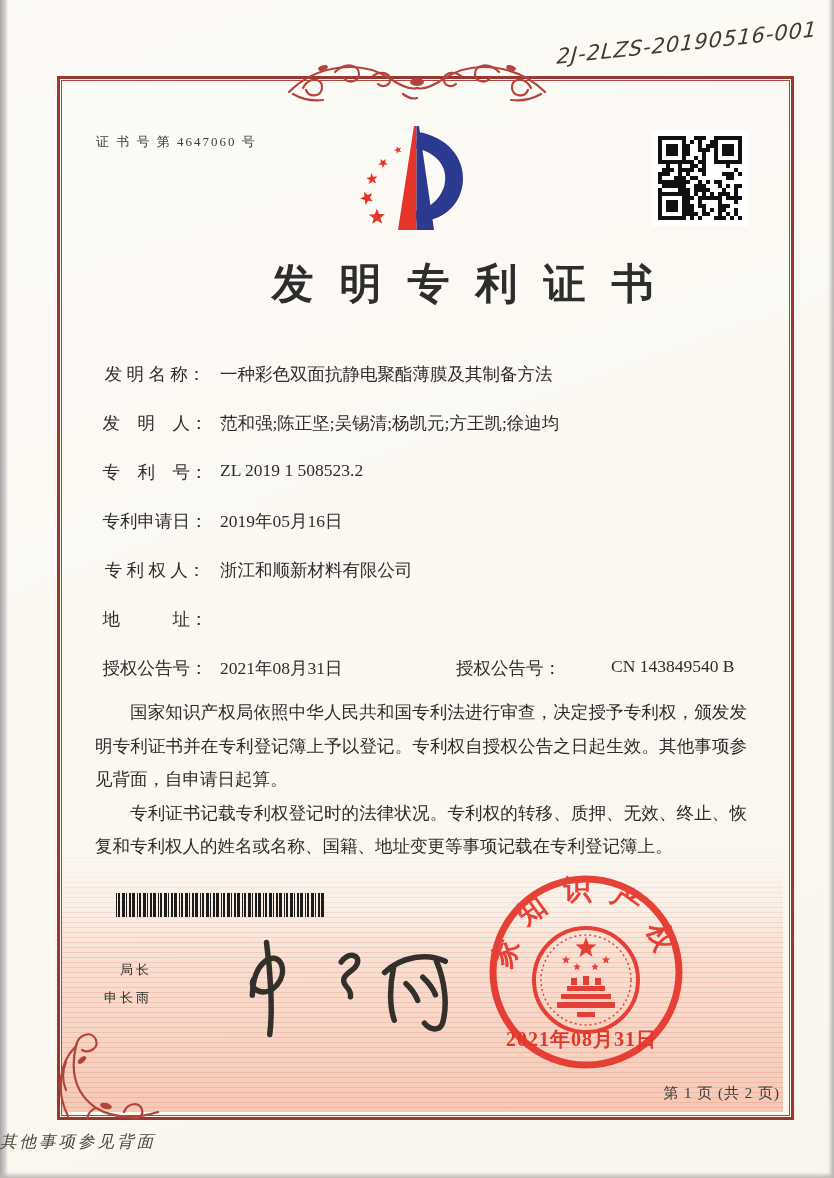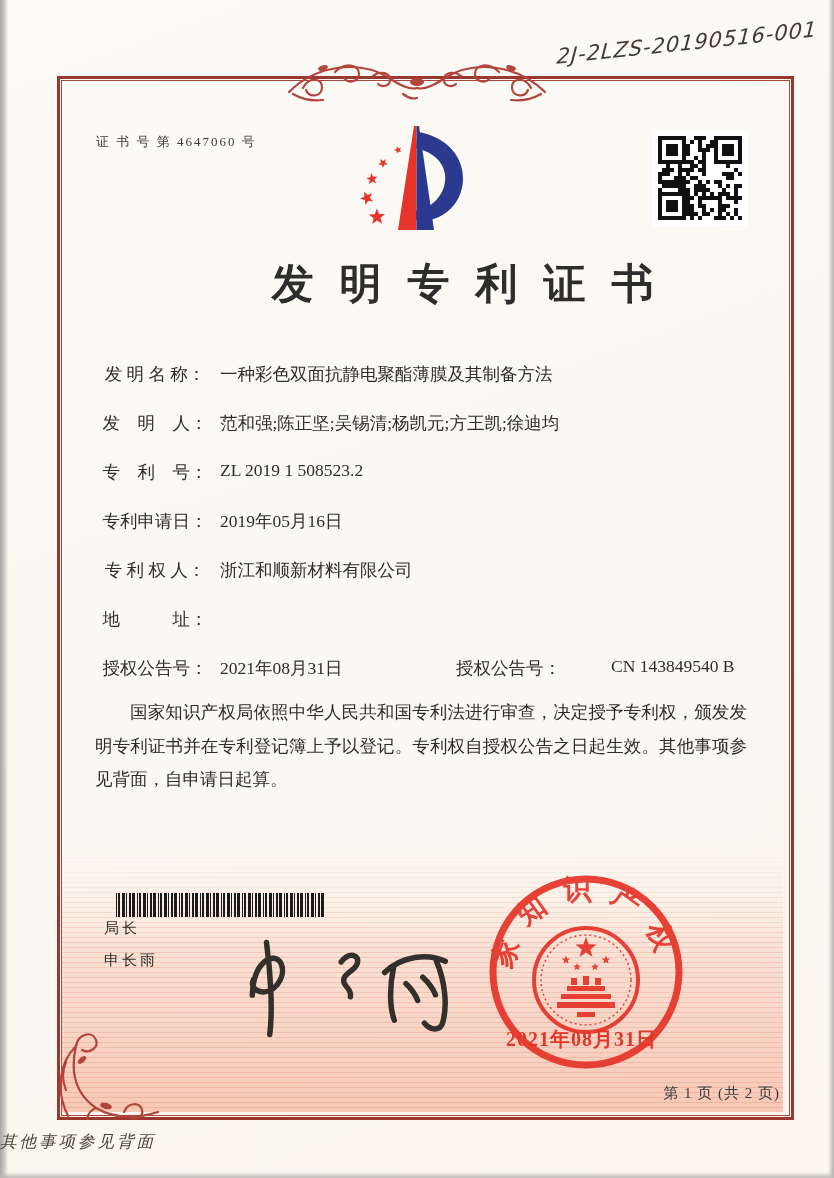--- a/index.html
+++ b/index.html
@@ -46,21 +46,21 @@
   .flabel{display:inline-block;min-width:118px;white-space:pre;}
   .fvalue{margin-left:6px;white-space:pre;}
   .grant2{position:absolute;left:360px;top:0;display:flex;white-space:pre;gap:44px;}
   
   .body-text{
     left:95px;top:696px;width:652px;
     font-size:17.5px;line-height:1.92;color:#2e2c2a;text-align:justify;
   }
   .body-text p{margin:0;text-indent:2em;}
   
-  .official{left:104px;top:912px;font-size:15px;color:#2e2c28;line-height:2.15;letter-spacing:3px;}
+  .official{left:104px;top:956px;font-size:13px;color:#2e2c28;line-height:2.15;letter-spacing:3px;text-align:right;}
   .seal-date{left:506px;top:1026px;font-size:20px;font-weight:600;color:#e0372a;letter-spacing:1px;white-space:nowrap;}
   .page-info{left:0;top:1084px;width:780px;text-align:right;font-size:15px;color:#3a3a3a;letter-spacing:1px;white-space:pre;}
   .back-note{left:0;top:1131px;width:780px;font-size:16.5px;color:#49443d;letter-spacing:3px;font-style:italic;}
 </style>
 </head>
 <body>
 
 <div class="page">
 
   <div class="abs edge-left"></div>
@@ -408,20 +408,21 @@
       <span class="fvalue">2021年08月31日</span>
       <span class="grant2">
         <span class="flabel" style="min-width:0">授权公告号：</span>
         <span class="fvalue">CN 143849540 B</span>
       </span>
     </div>
   </div>
 
   <div class="abs body-text">
     <p>国家知识产权局依照中华人民共和国专利法进行审查，决定授予专利权，颁发发明专利证书并在专利登记簿上予以登记。专利权自授权公告之日起生效。其他事项参见背面，自申请日起算。</p>
+    <p>专利证书记载专利权登记时的法律状况。专利权的转移、质押、无效、终止、恢复和专利权人的姓名或名称、国籍、地址变更等事项记载在专利登记簿上。</p>
   </div>
 
   <svg class="abs" style="left:114px;top:893px;width:214px;height:24px;" viewBox="0 0 214 24" id="barcode-svg">
       <rect x="2" y="0" width="1" height="24" fill="#1c1c1c"></rect>
       <rect x="4" y="0" width="2" height="24" fill="#1c1c1c"></rect>
       <rect x="8" y="0" width="3" height="24" fill="#1c1c1c"></rect>
       <rect x="12" y="0" width="1" height="24" fill="#1c1c1c"></rect>
       <rect x="15" y="0" width="2" height="24" fill="#1c1c1c"></rect>
       <rect x="18" y="0" width="3" height="24" fill="#1c1c1c"></rect>
       <rect x="23" y="0" width="1" height="24" fill="#1c1c1c"></rect>

